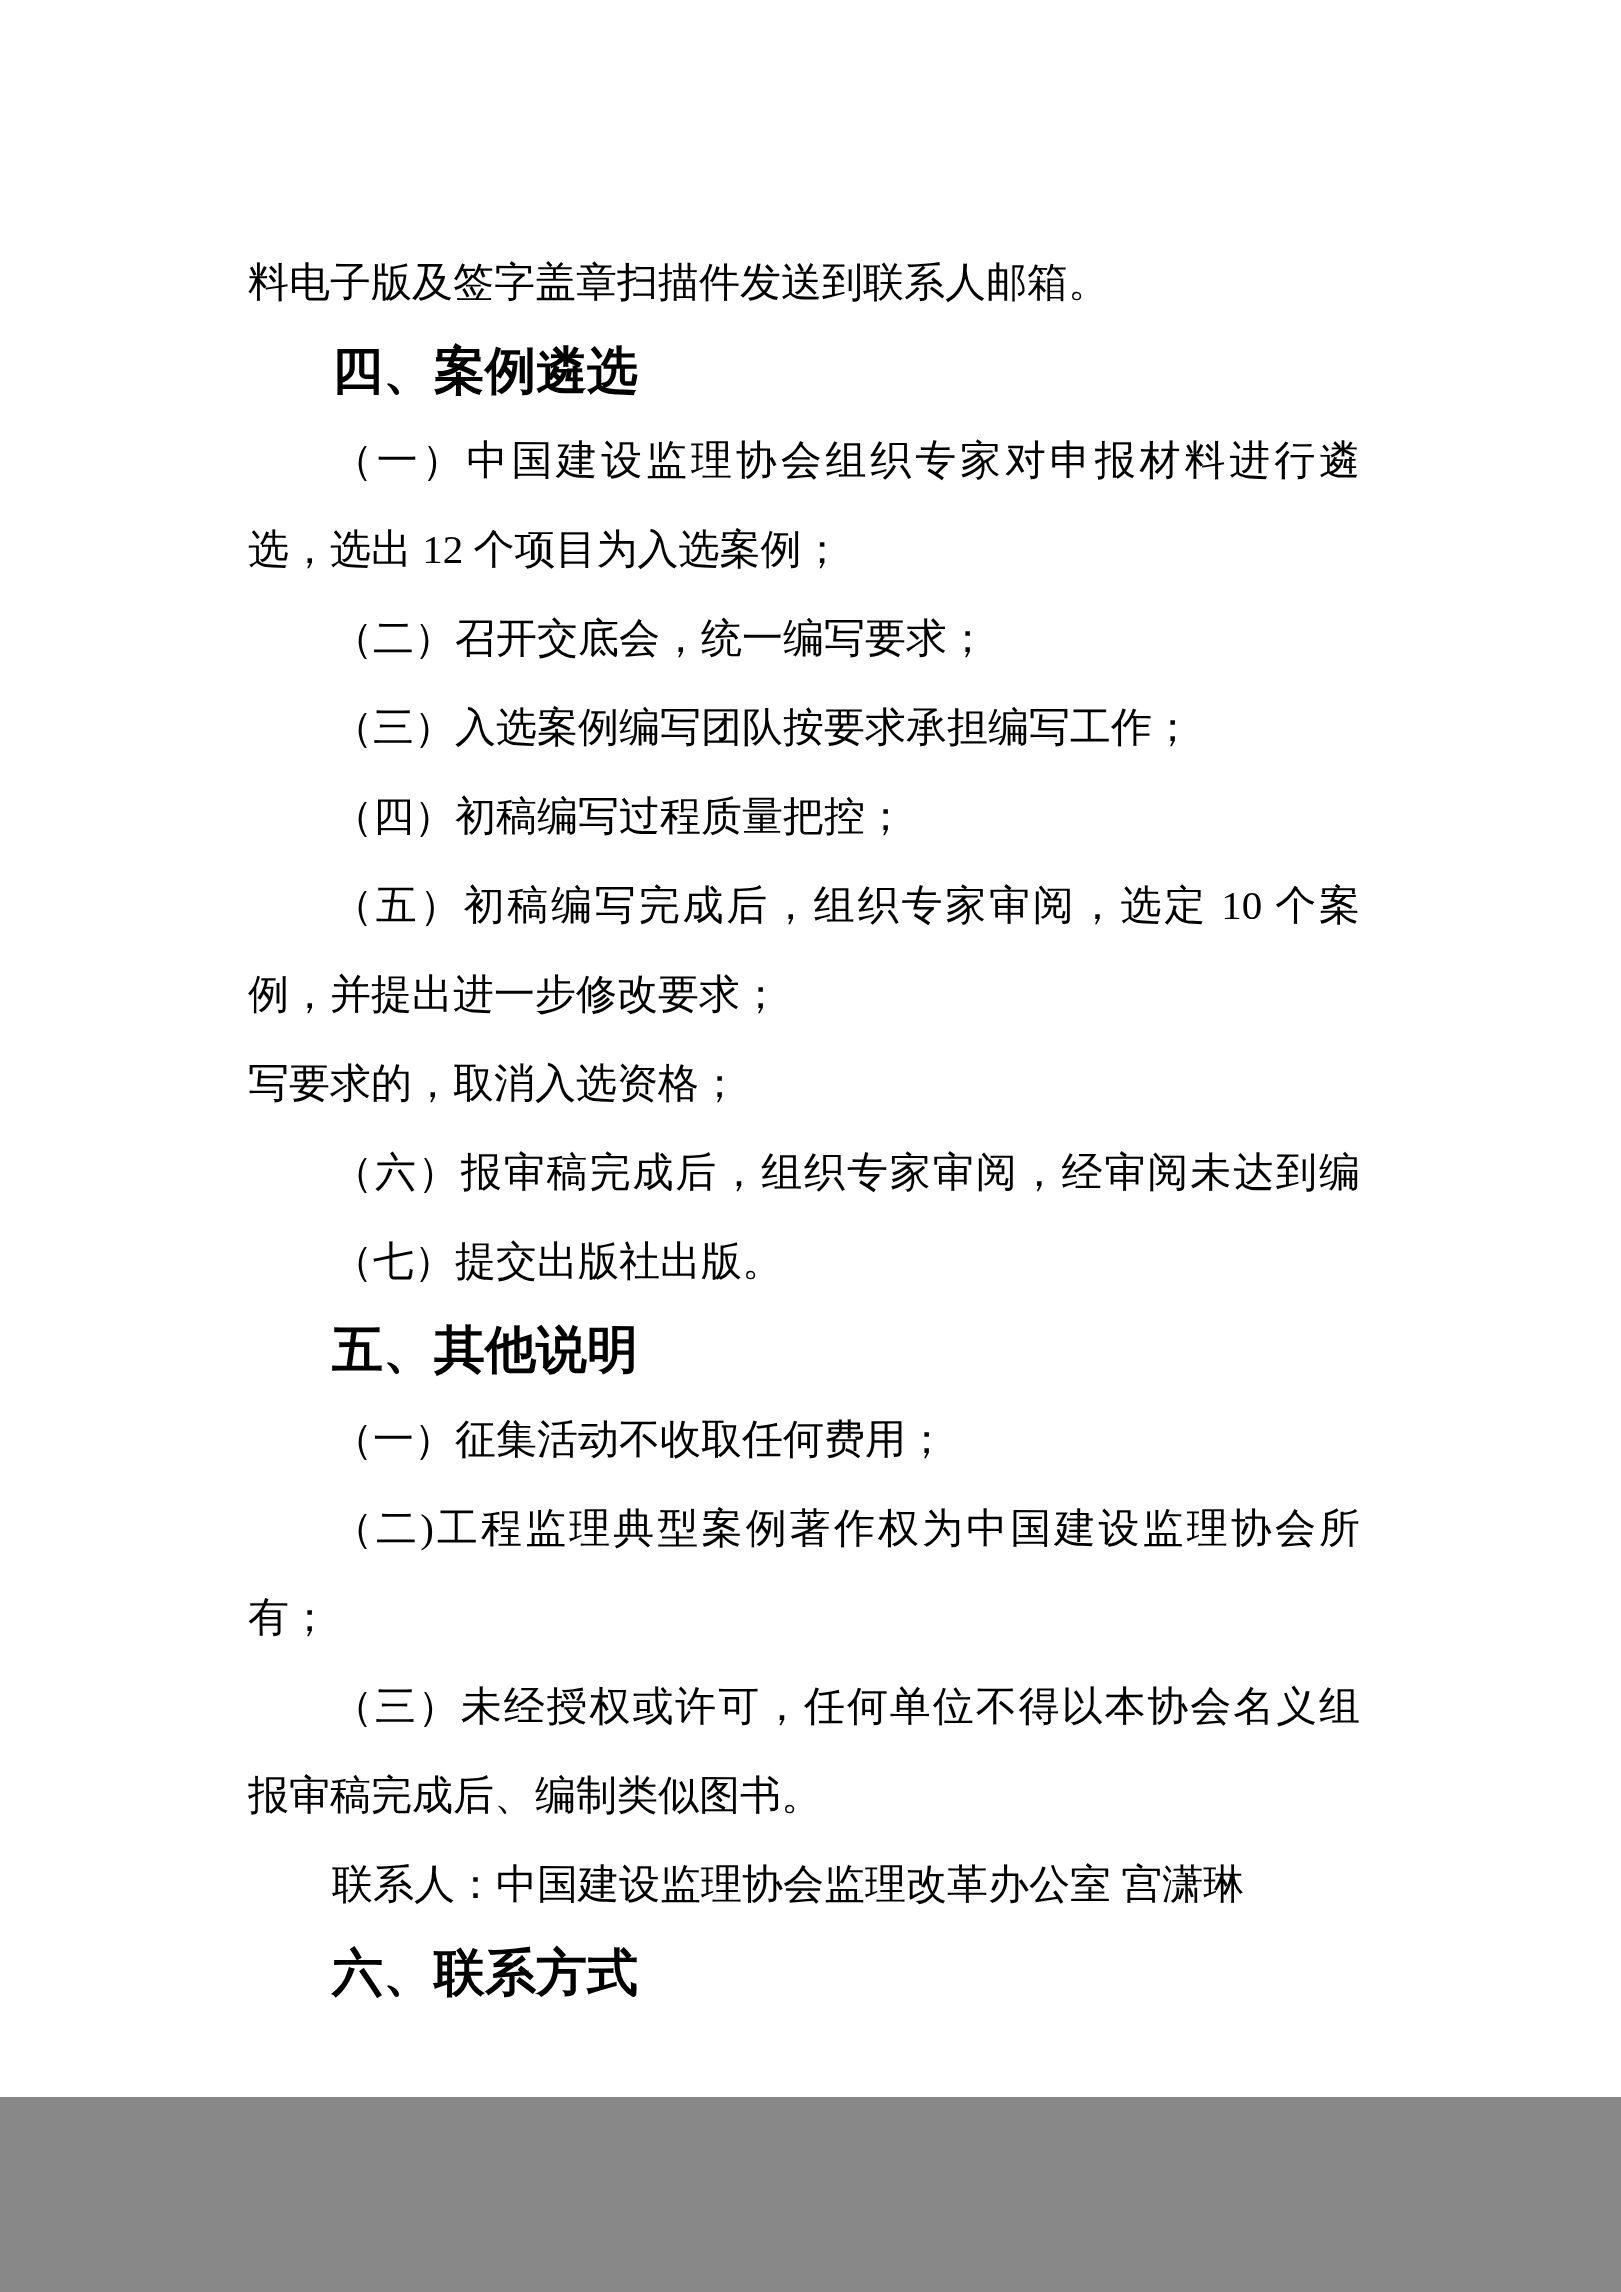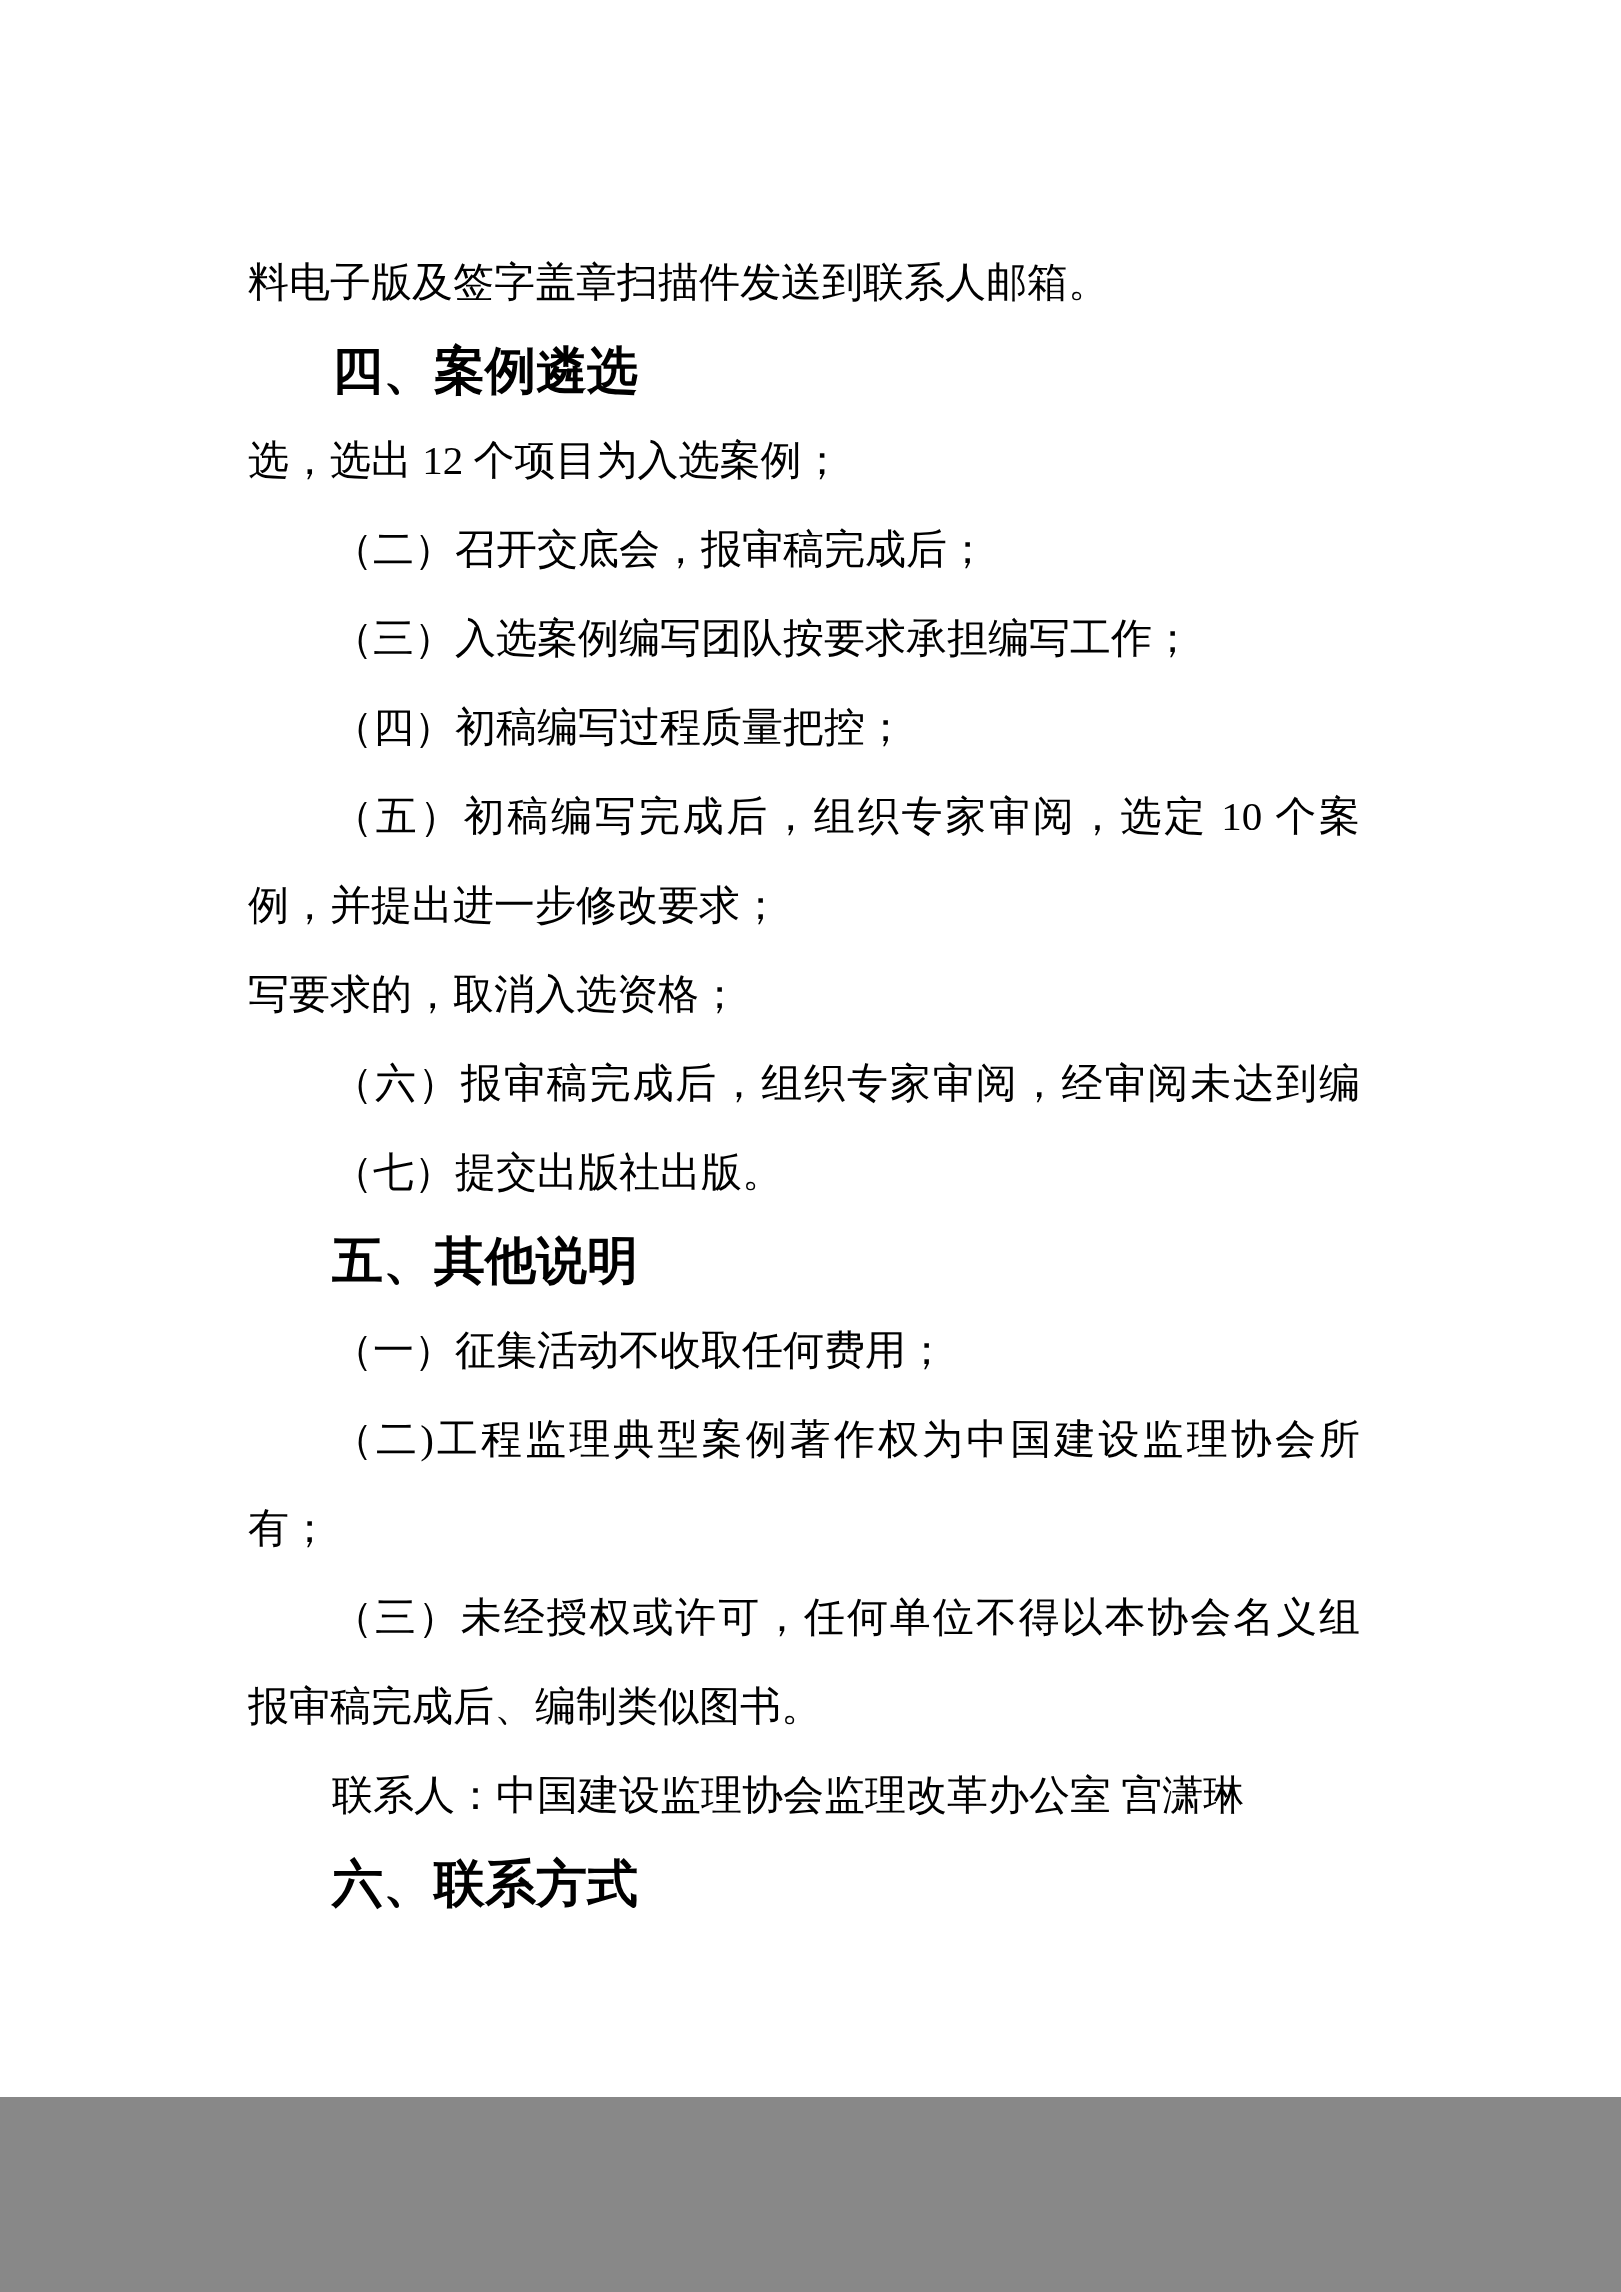--- a/index.html
+++ b/index.html
@@ -54,22 +54,23 @@
     font-family: "Liberation Serif", "DejaVu Serif", serif;
   }
 </style>
 </head>
 <body>
 
 <div class="page">
   <div class="content" id="lines-container">
       <div class="line">料电子版及签字盖章扫描件发送到联系人邮箱。</div>
       <div class="line heading indent">四、案例遴选</div>
+      <div class="line indent justify">（一）中国建设监理协会组织专家对申报材料进行遴</div>
       <div class="line">选，选出 12 个项目为入选案例；</div>
-      <div class="line indent">（二）召开交底会，报审稿完成后；</div>
+      <div class="line indent">（二）召开交底会，统一编写要求；</div>
       <div class="line indent">（三）入选案例编写团队按要求承担编写工作；</div>
       <div class="line indent">（四）初稿编写过程质量把控；</div>
       <div class="line indent justify">（五）初稿编写完成后，组织专家审阅，选定 10 个案</div>
       <div class="line">例，并提出进一步修改要求；</div>
       <div class="line">写要求的，取消入选资格；</div>
       <div class="line indent justify">（六）报审稿完成后，组织专家审阅，经审阅未达到编</div>
       <div class="line indent">（七）提交出版社出版。</div>
       <div class="line heading indent">五、其他说明</div>
       <div class="line indent">（一）征集活动不收取任何费用；</div>
       <div class="line indent justify">（二)工程监理典型案例著作权为中国建设监理协会所</div>

